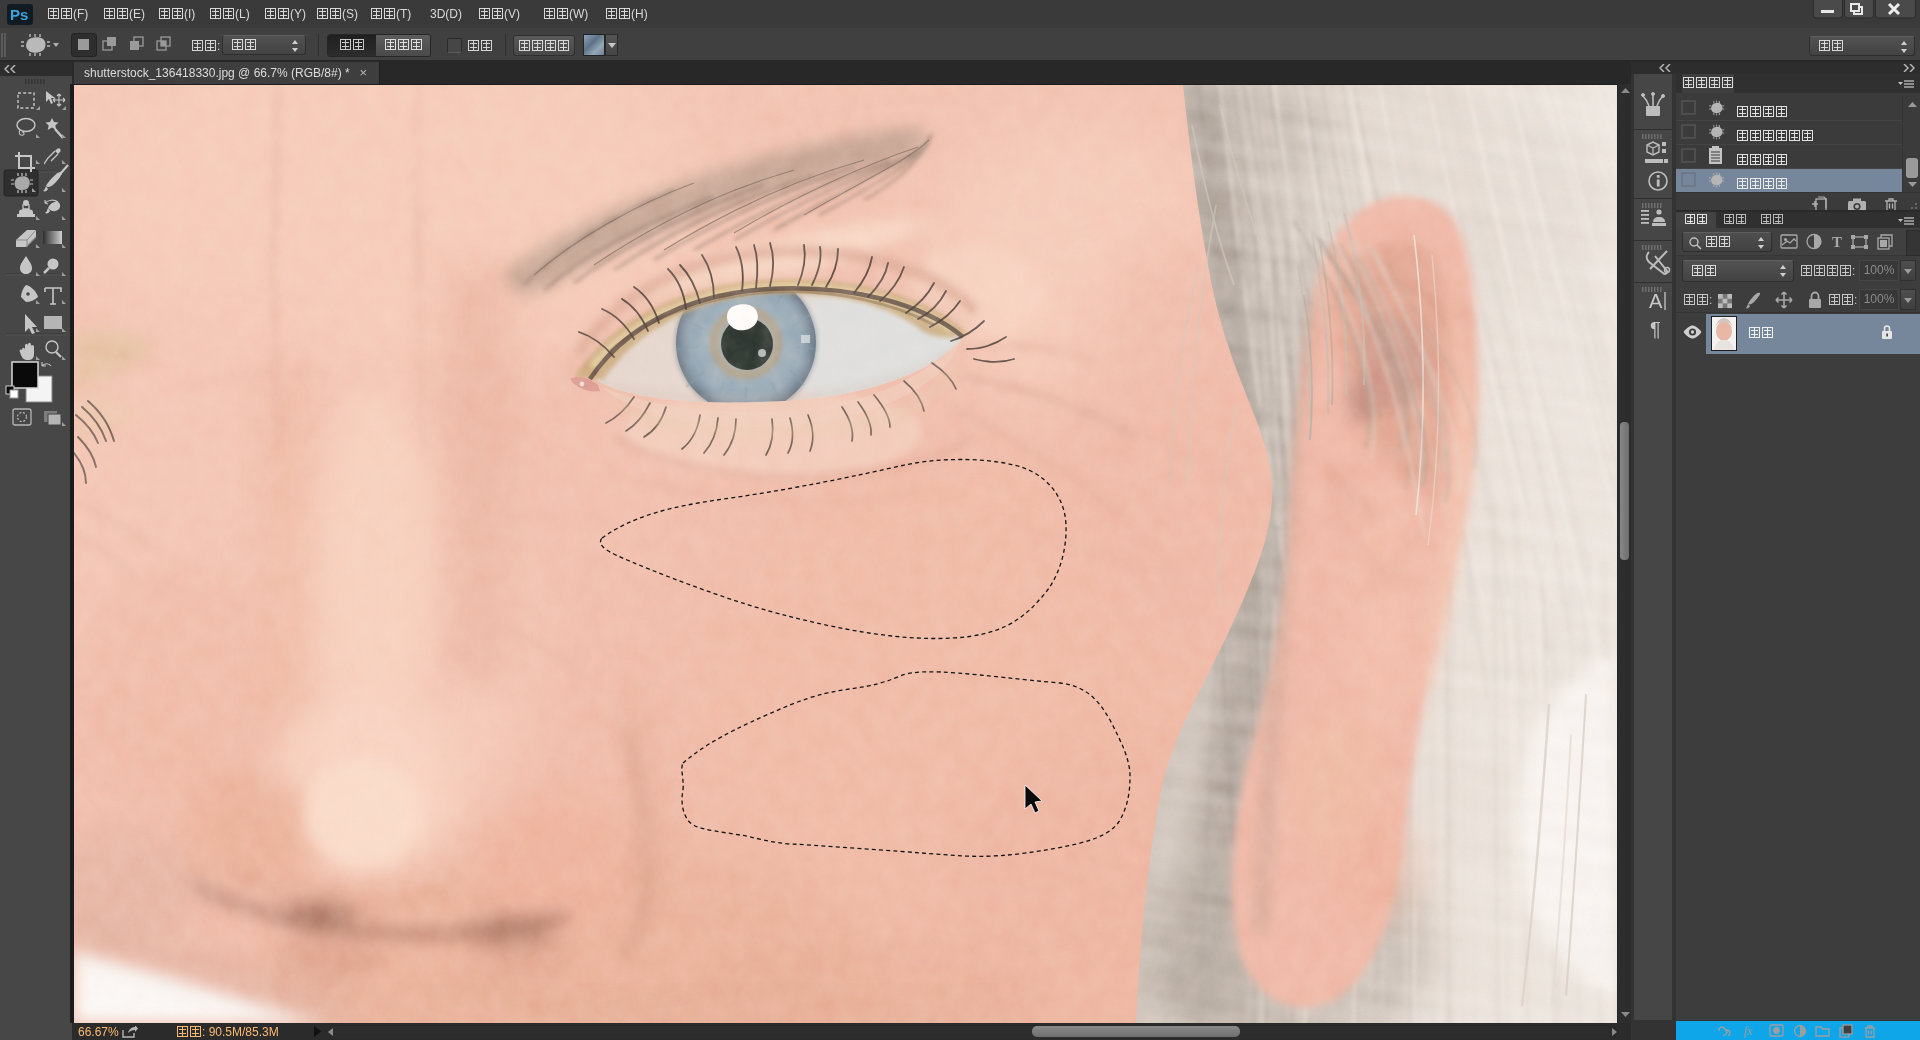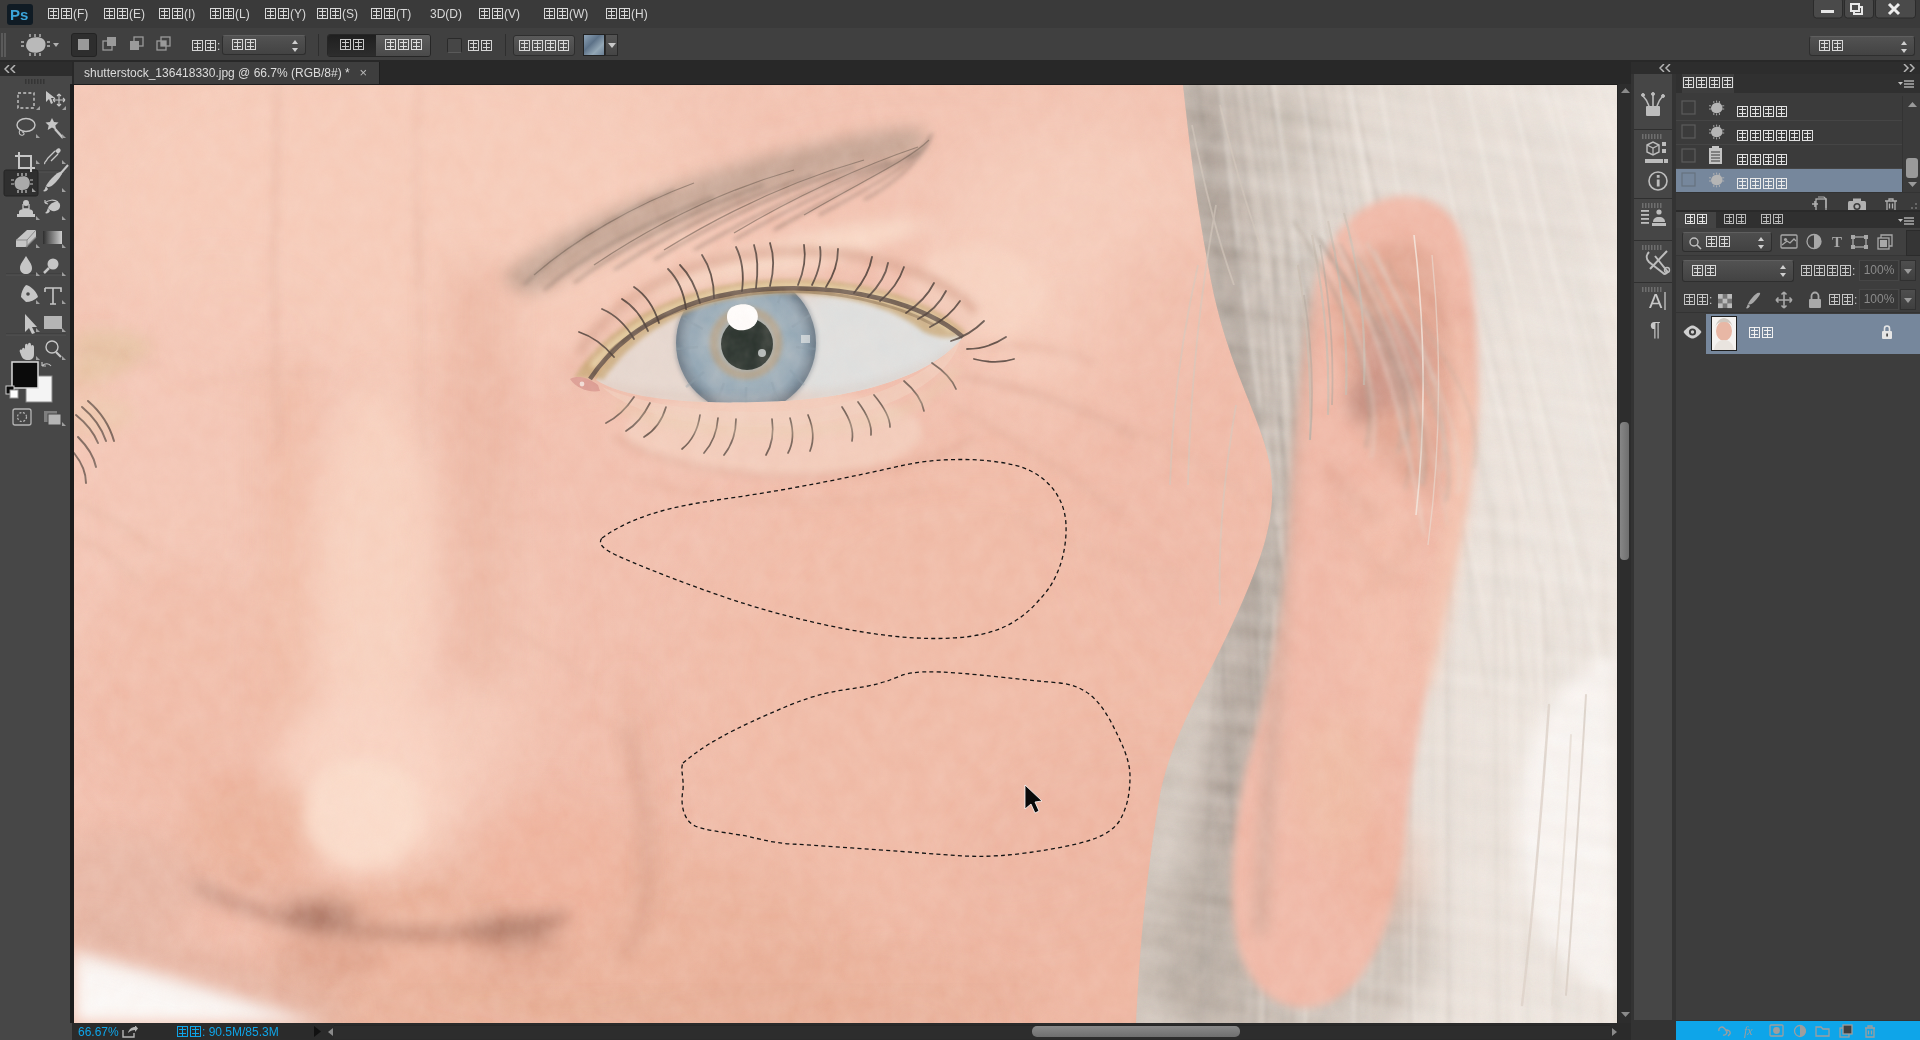--- a/index.html
+++ b/index.html
@@ -22,21 +22,21 @@
 
 #tabbar{left:0;top:62px;width:1756px;height:23px;background:#282828;}
 #doctab{position:absolute;left:74px;top:0;width:305px;height:23px;background:#3e3e3e;border-right:1px solid #1f1f1f;color:#dcdcdc;font-size:12px;line-height:22px;}
 
 #toolcol{left:0;top:62px;width:72px;height:978px;background:#474747;}
 #toolhead{position:absolute;left:0;top:0;width:72px;height:14px;background:#2d2d2d;}
 
 #canvas{left:74px;top:85px;width:1543px;height:938px;background:#f2bfae;}
 
 #rightcol{left:1631px;top:62px;width:289px;height:978px;background:#333333;}
-#statusbar{left:72px;top:1023px;width:1559px;height:17px;background:#2b2b2b;color:#0ea5e9;font-size:12px;}
+#statusbar{left:72px;top:1023px;width:1559px;height:17px;background:#2b2b2b;color:#fdba74;font-size:12px;}
 .panel{position:absolute;background:#3d3d3d;}
 .sep{position:absolute;background:#2a2a2a;}
 </style></head>
 <body>
 <div id="app">
 
 <div class="abs" id="menubar">
   <svg class="abs" style="left:7px;top:4px" width="26" height="21" viewBox="0 0 26 21">
         <rect x="0" y="0" width="26" height="21" rx="3" fill="#101b24"></rect>
         <text x="3" y="16" font-size="15" font-weight="bold" fill="#3ba4da" font-family="Liberation Sans">Ps</text>

